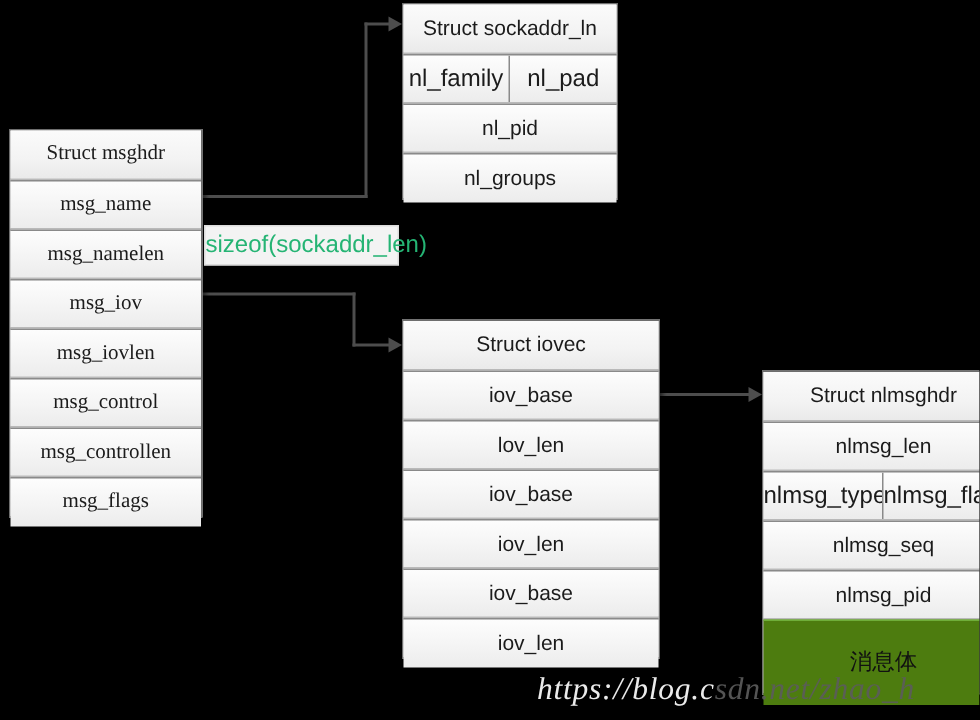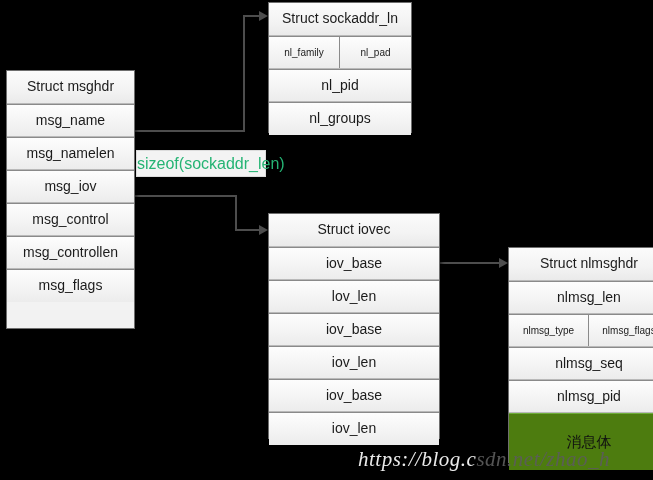--- a/index.html
+++ b/index.html
@@ -45,36 +45,36 @@
   .row.split {
     display: flex;
     padding: 0;
   }
   .row.split > .cell {
     box-sizing: border-box;
     flex: 1 1 50%;
     height: 100%;
     line-height: 31px;
     text-align: center;
-    font-size: 10px;
+    font-size: 16px;
     overflow: hidden;
     white-space: nowrap;
   }
   .row.split > .cell.left { border-right: 1px solid #8a8a8a; }
 
   .row.green {
     background: #4d7c0f;
     border-top: 1px solid #6fae39;
     border-bottom: none;
     color: #111111;
     font-size: 15px;
   }
 
   
-  #box-msghdr   { left: 6px;   top: 70px;  width: 129px; height: 259px; }
+  #box-msghdr   { left: 6px;   top: 86px;  width: 129px; height: 259px; font-family: Liberation Serif, serif; }
   #box-sockaddr { left: 268px; top: 2px;   width: 144px; height: 131px; }
   #box-iovec    { left: 268px; top: 213px; width: 172px; height: 226px; }
   #box-nlmsghdr { left: 508px; top: 247px; width: 162px; height: 216px; }
 
   #box-nlmsghdr .row.green { height: 57px; line-height: 55px; }
 
   
   .note {
     position: absolute;
     box-sizing: border-box;
@@ -154,20 +154,21 @@
   <div class="arrowhead" id="c2-ar"></div>
 
   <div class="ln lh" id="c3-h1"></div>
   <div class="arrowhead" id="c3-ar"></div>
 
   <div class="struct" id="box-msghdr">
     <div class="row header">Struct msghdr</div>
     <div class="row">msg_name</div>
     <div class="row">msg_namelen</div>
     <div class="row">msg_iov</div>
+    <div class="row">msg_iovlen</div>
     <div class="row">msg_control</div>
     <div class="row">msg_controllen</div>
     <div class="row last">msg_flags</div>
   </div>
 
   <div class="struct" id="box-sockaddr">
     <div class="row header">Struct sockaddr_ln</div>
     <div class="row split">
       <div class="cell left">nl_family</div>
       <div class="cell right">nl_pad</div>

